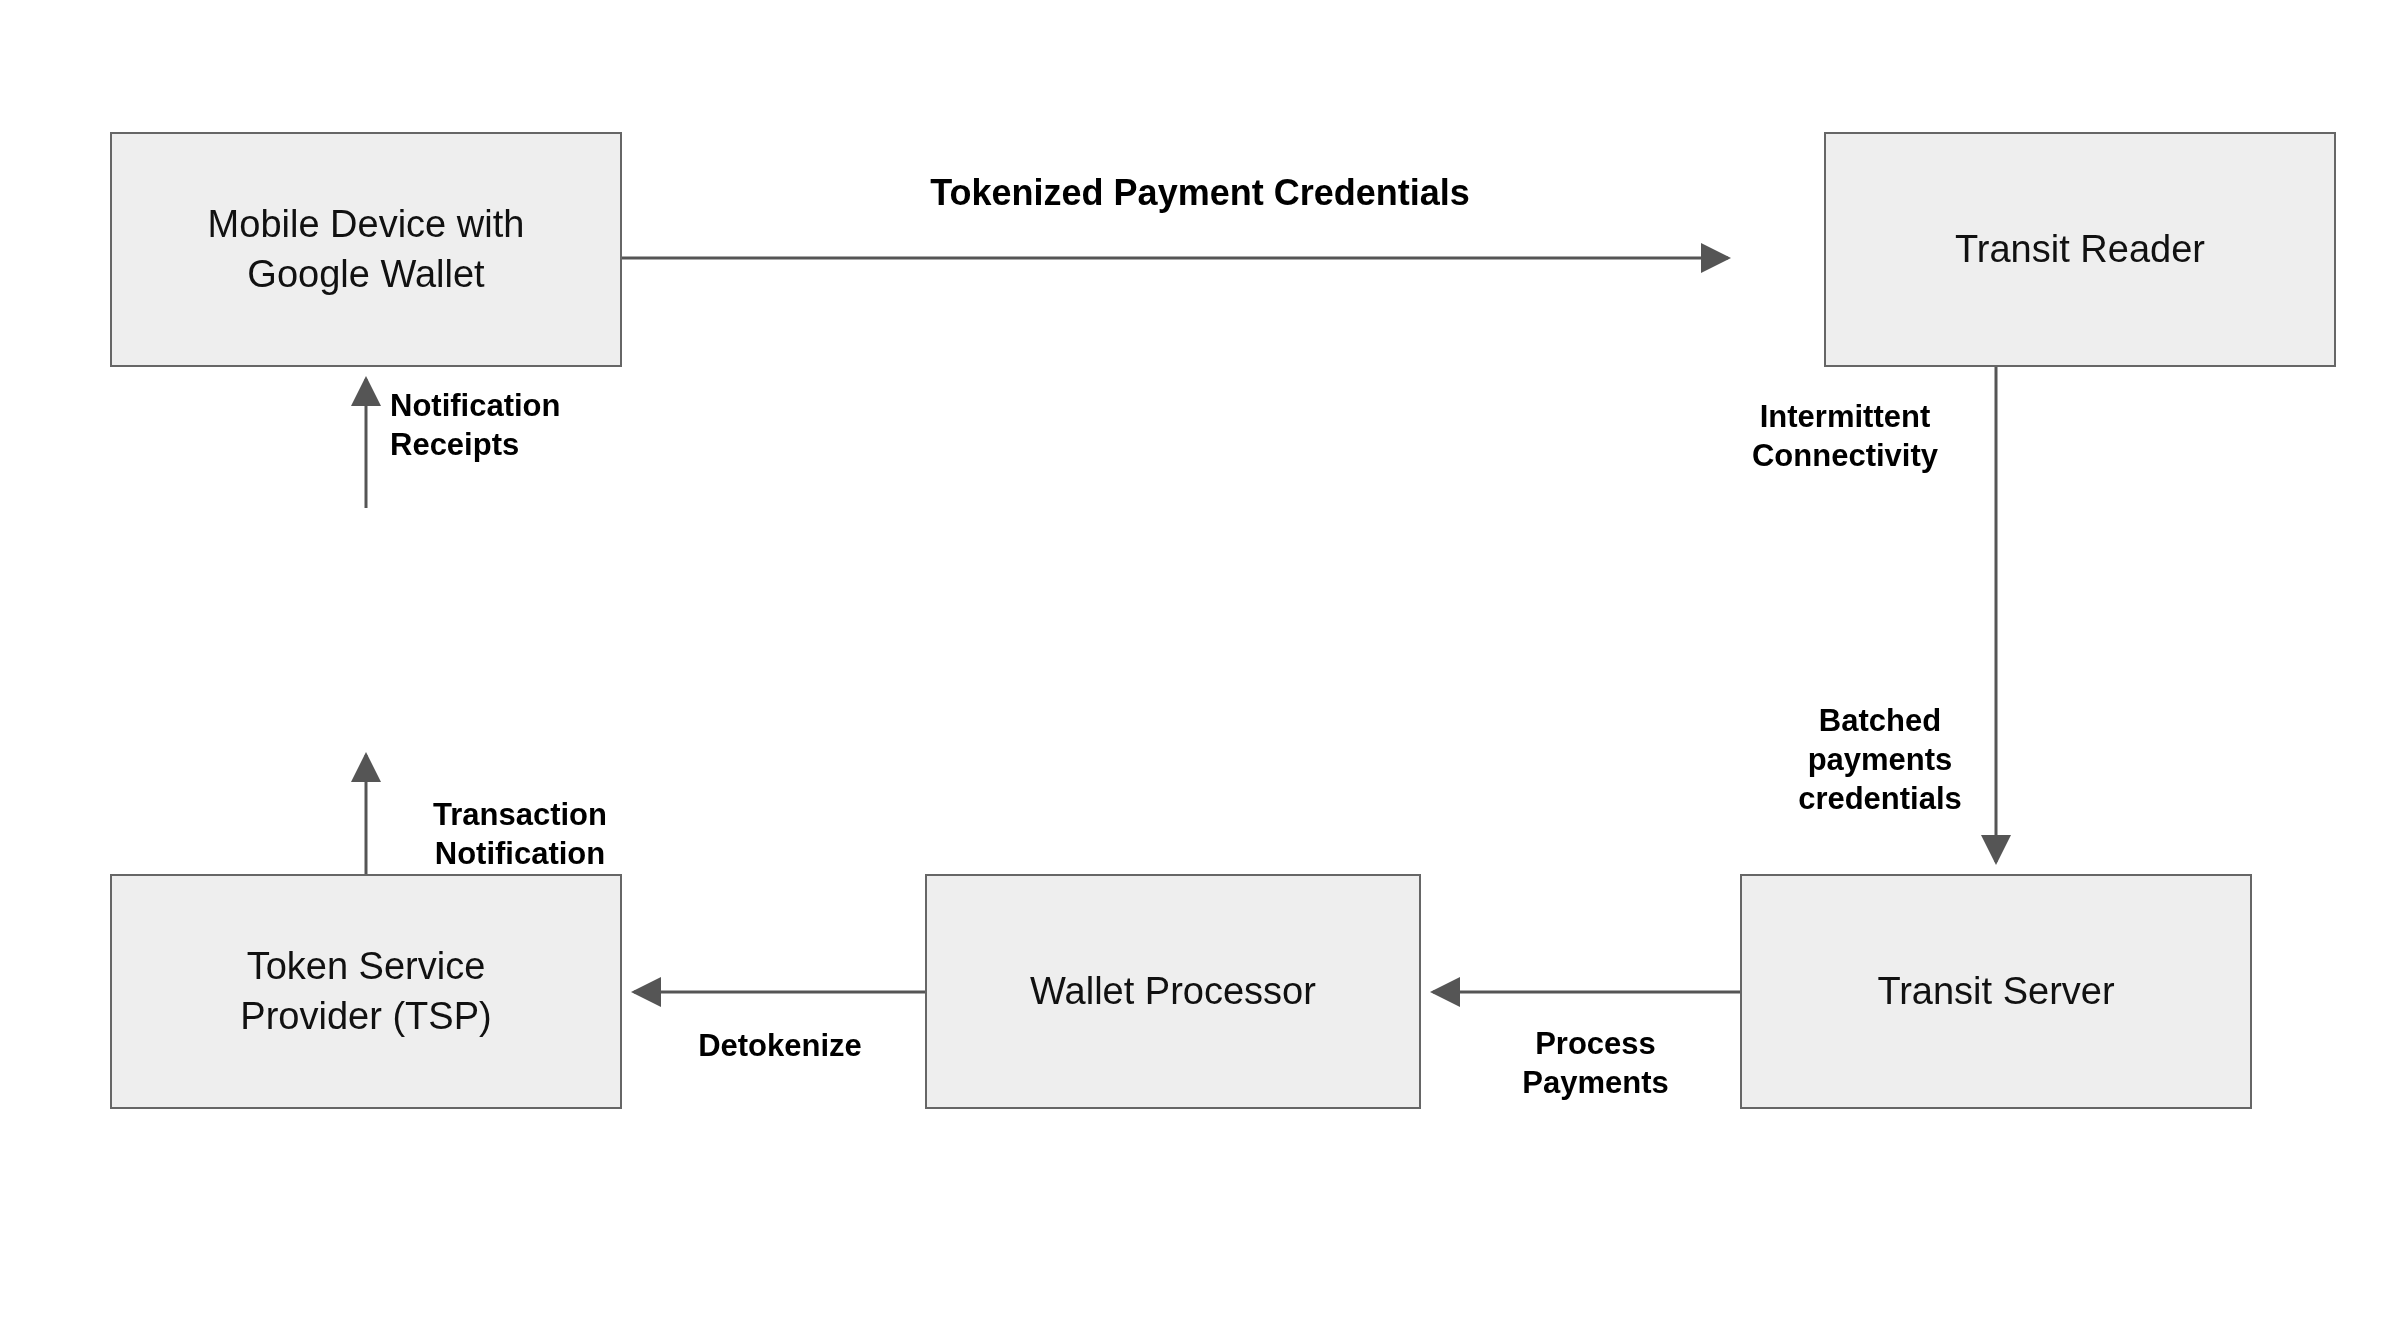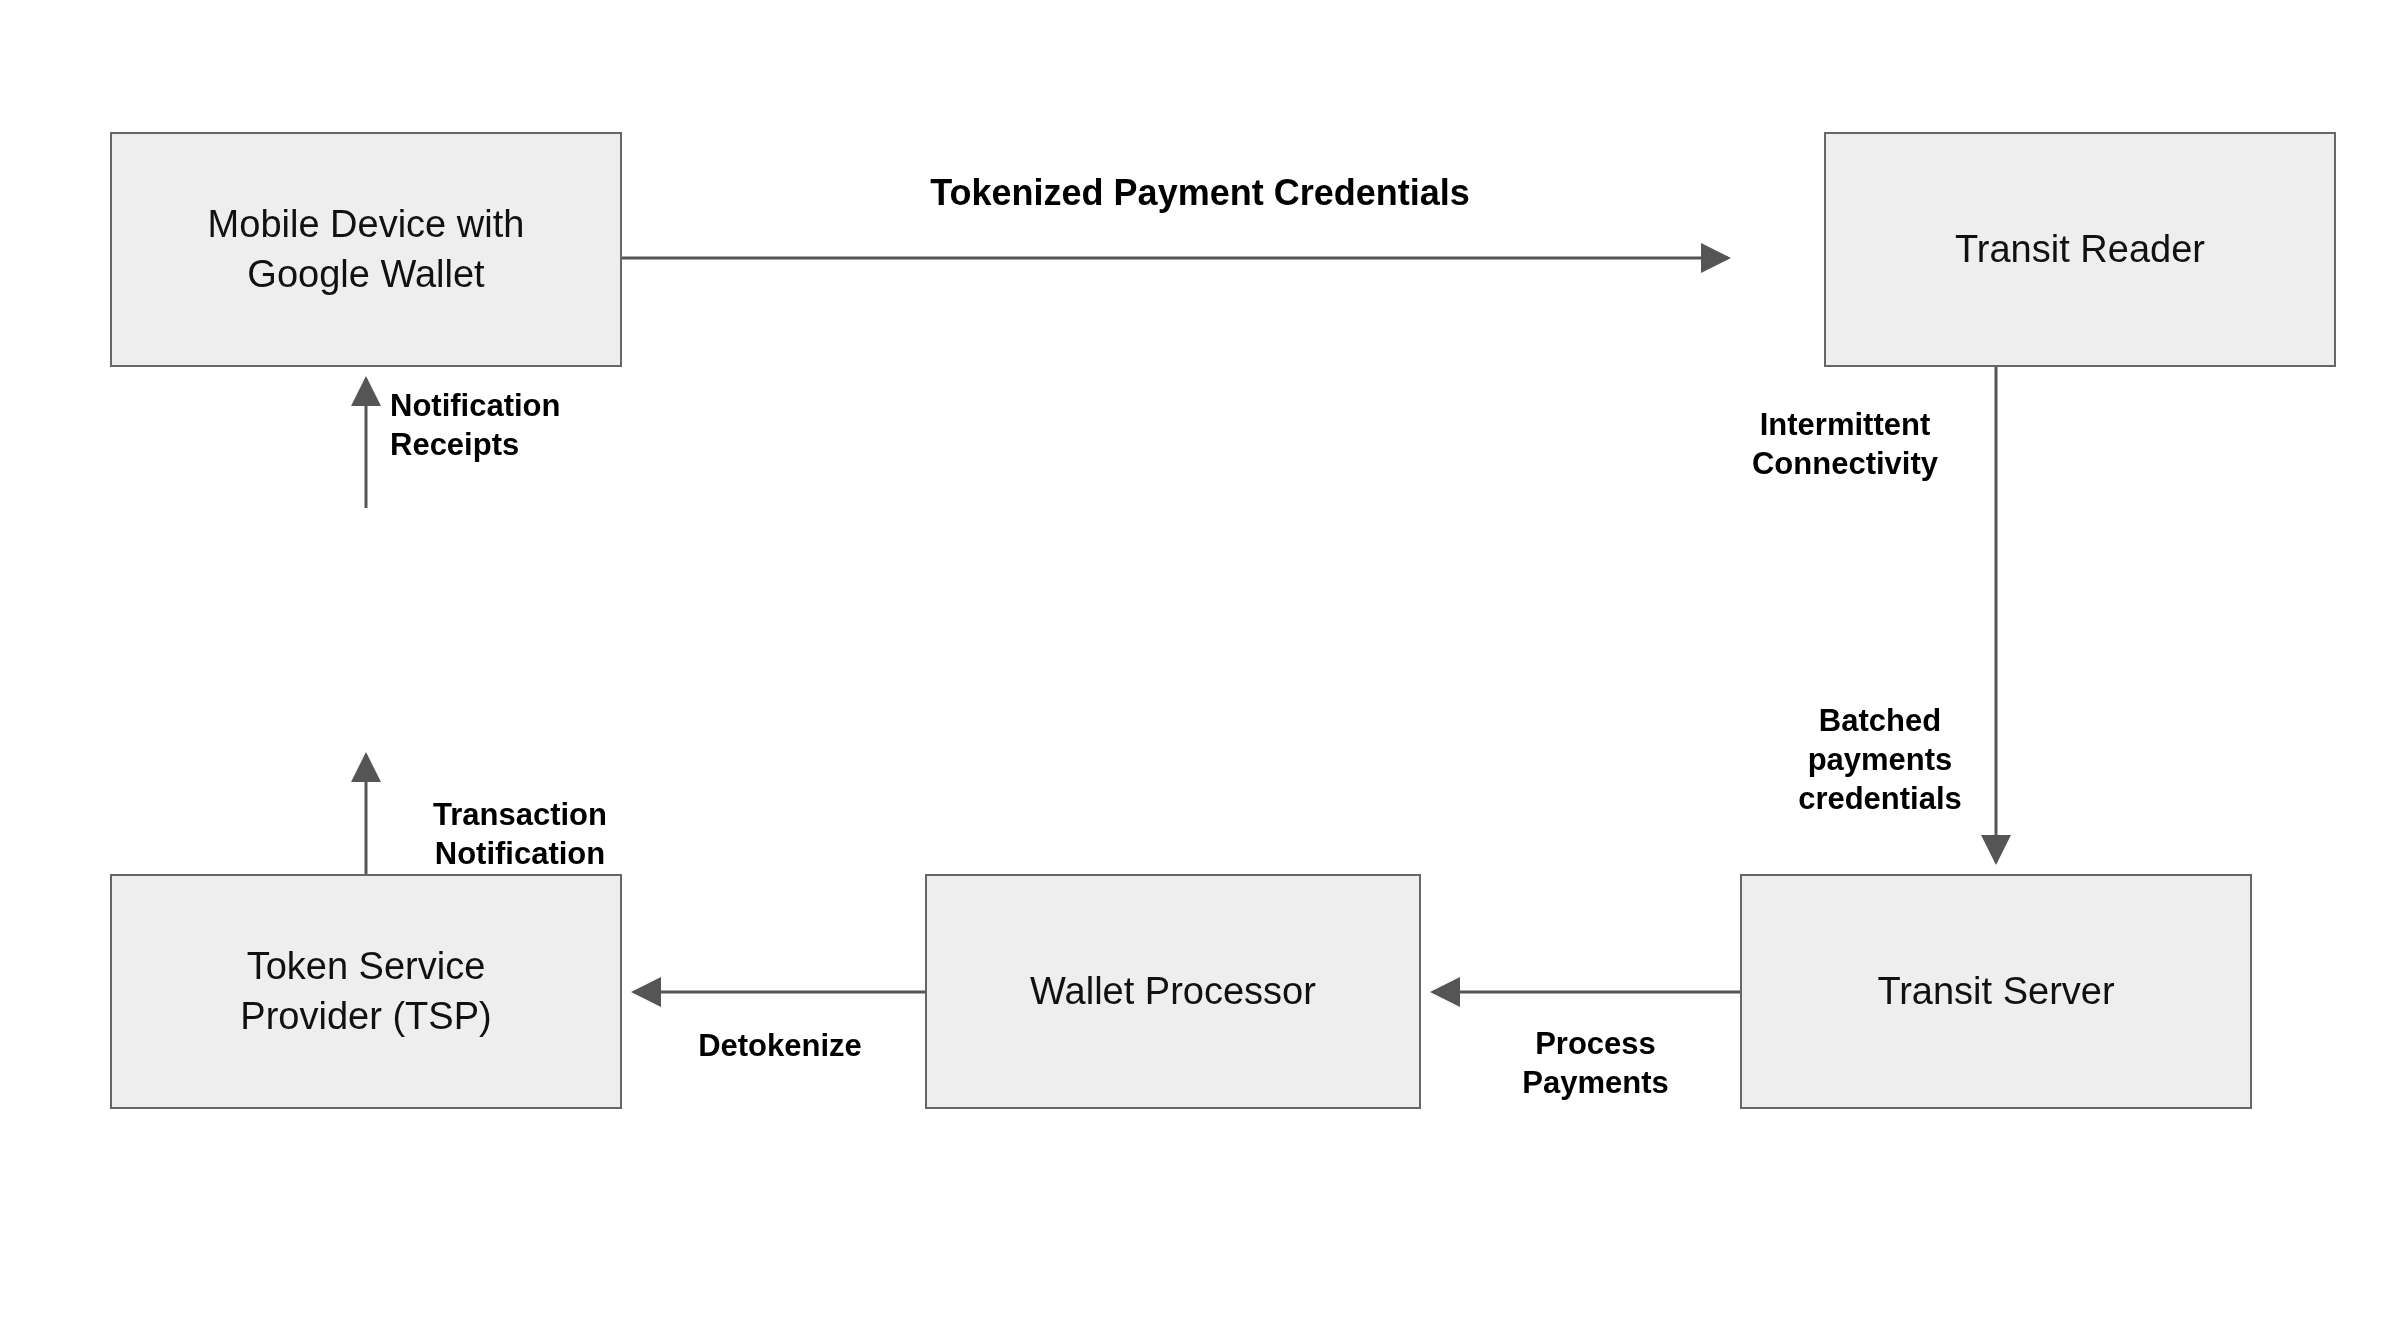--- a/index.html
+++ b/index.html
@@ -88,21 +88,21 @@
 
   <div class="node" style="left:110px; top:874px; width:512px; height:235px;">Token Service
 Provider (TSP)</div>
 
   <div class="node" style="left:925px; top:874px; width:496px; height:235px;">Wallet Processor</div>
 
   <div class="node" style="left:1740px; top:874px; width:512px; height:235px;">Transit Server</div>
 
   <div class="edge-label big" style="left:840px; top:170px; width:720px;">Tokenized Payment Credentials</div>
 
-  <div class="edge-label" style="left:1720px; top:398px; width:250px;margin-top:8px;">Intermittent
+  <div class="edge-label" style="left:1720px; top:398px; width:250px;">Intermittent
 Connectivity</div>
 
   <div class="edge-label" style="left:1488px; top:1025px; width:215px;">Process
 Payments</div>
 
   <div class="edge-label" style="left:1760px; top:702px; width:240px;">Batched
 payments
 credentials</div>
 
   <div class="edge-label" style="left:655px; top:1027px; width:250px;">Detokenize</div>

